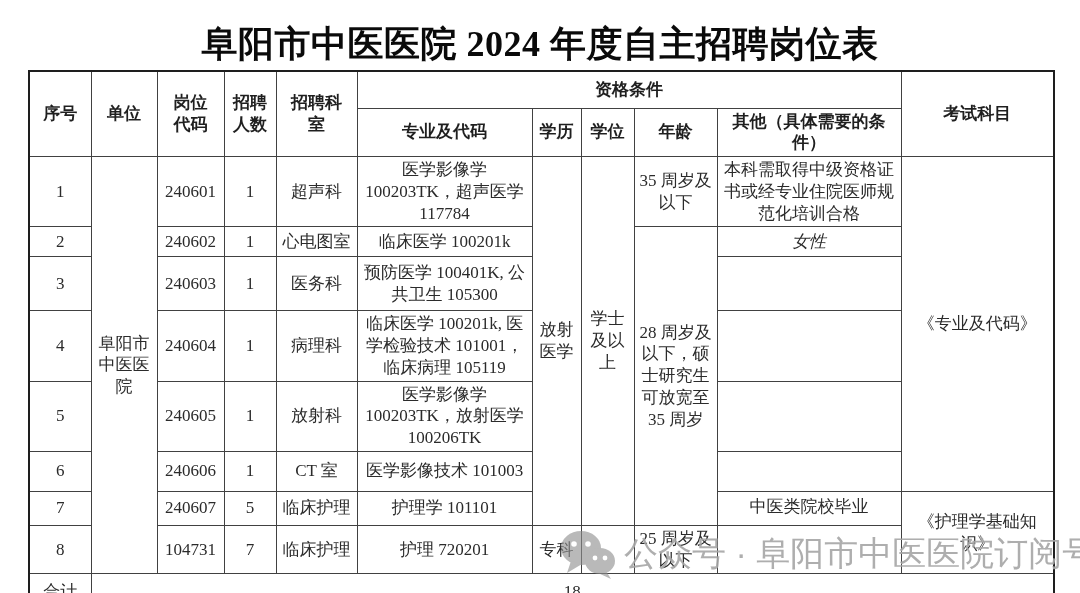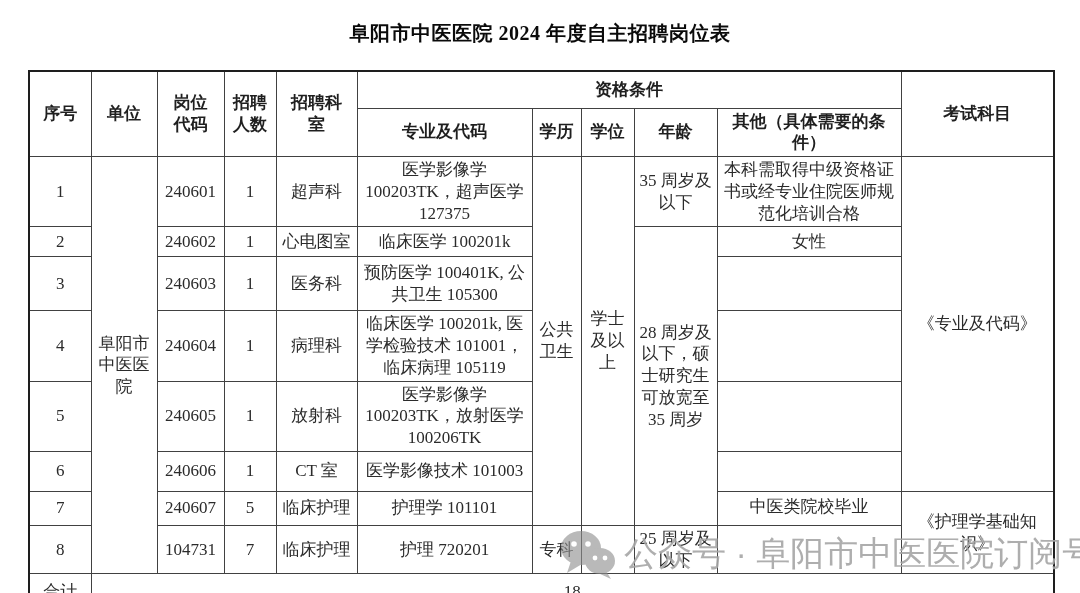--- a/index.html
+++ b/index.html
@@ -2,37 +2,37 @@
 <html><head>
 <meta charset="utf-8">
 <style>
   html,body{margin:0;padding:0;background:#ffffff;}
   .page{
     position:relative;width:1080px;height:593px;background:#fff;overflow:hidden;
     font-family:"Liberation Serif","DejaVu Serif",serif;color:#262626;
   }
   .title{
     position:absolute;top:20px;left:0;width:100%;margin:0;
-    text-align:center;font-size:20px;font-weight:bold;color:#0a0a0a;letter-spacing:0.5px;
+    text-align:center;font-size:36px;font-weight:bold;color:#0a0a0a;letter-spacing:0.5px;
   }
   table.recruit{
     position:absolute;left:28px;top:70px;width:1025px;
     border-collapse:collapse;table-layout:fixed;
     border:2px solid #1e1e1e;
   }
   .recruit th,.recruit td{
     border:1px solid #414141;
     text-align:center;vertical-align:middle;
     font-size:17px;line-height:1.28;padding:2px 3px;
     font-weight:normal;color:#2b2b2b;overflow:hidden;
   }
   .recruit th{font-weight:bold;color:#1f1f1f;}
   .narrow40{width:40px;margin:16px auto;}
   .narrow62{width:62px;margin:18px auto;}
-  .alignleft{text-align:left;padding-left:22px;}
+  .alignleft{text-align:left;padding-left:22px;font-style:italic;}
   .alignleft2{text-align:left;padding-left:7px;font-family:Liberation Mono, monospace;}
   .bold{font-weight:bold;color:#1f1f1f;}
   .watermark{
     position:absolute;left:560px;top:527px;height:54px;
     display:flex;align-items:center;gap:8px;z-index:5;pointer-events:none;
   }
   .wm-icon{opacity:0.62;flex:0 0 auto;}
   .wm-text{
     font-family:"Liberation Sans","DejaVu Sans",sans-serif;
     font-size:34px;color:#a6a6a6;opacity:0.9;white-space:nowrap;letter-spacing:0px;
@@ -83,22 +83,22 @@
         <th>其他（具体需要的条件）</th>
       </tr>
     </thead>
     <tbody>
       <tr style="height:70px">
         <td>1</td>
         <td rowspan="8">阜阳市中医医院</td>
         <td>240601</td>
         <td>1</td>
         <td>超声科</td>
-        <td>医学影像学 100203TK，超声医学 127375</td>
-        <td rowspan="7">公共卫生</td>
+        <td>医学影像学 100203TK，超声医学 117784</td>
+        <td rowspan="7">放射医学</td>
         <td rowspan="7">学士及以上</td>
         <td>35 周岁及以下</td>
         <td>本科需取得中级资格证书或经专业住院医师规范化培训合格</td>
         <td rowspan="6">《专业及代码》</td>
       </tr>
       <tr style="height:30px">
         <td>2</td>
         <td>240602</td>
         <td>1</td>
         <td>心电图室</td>

